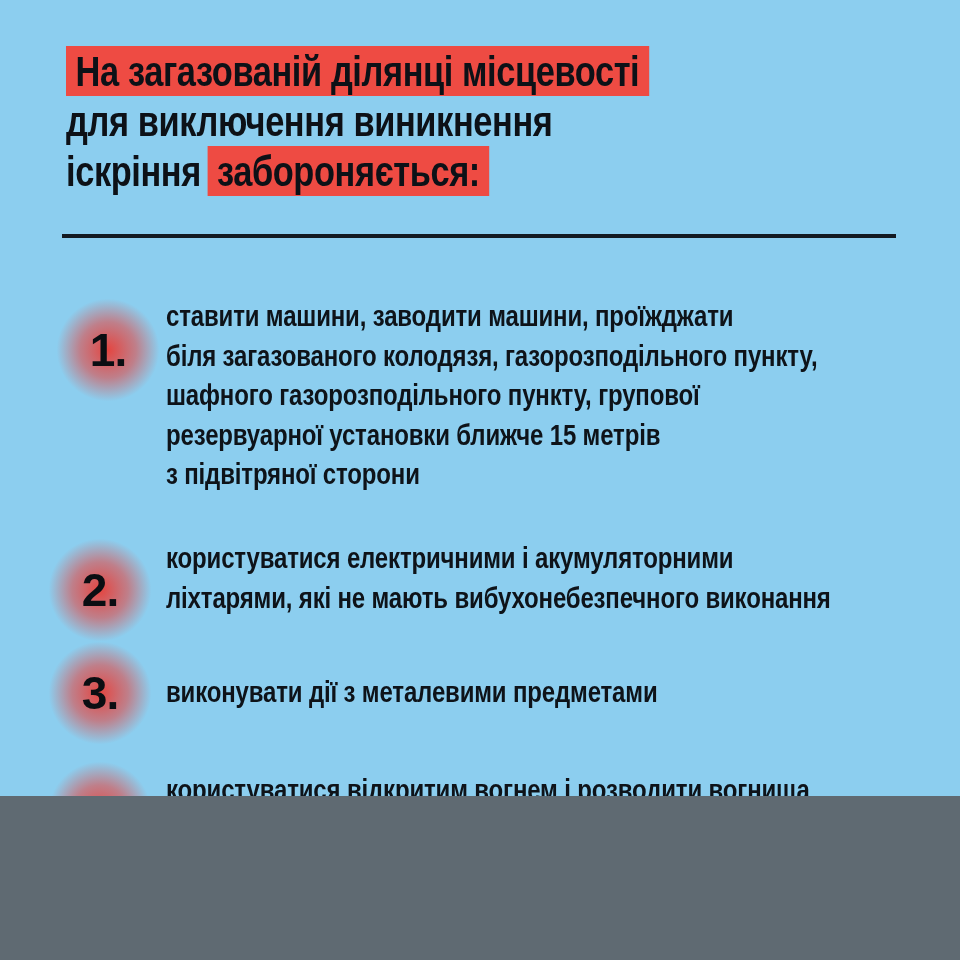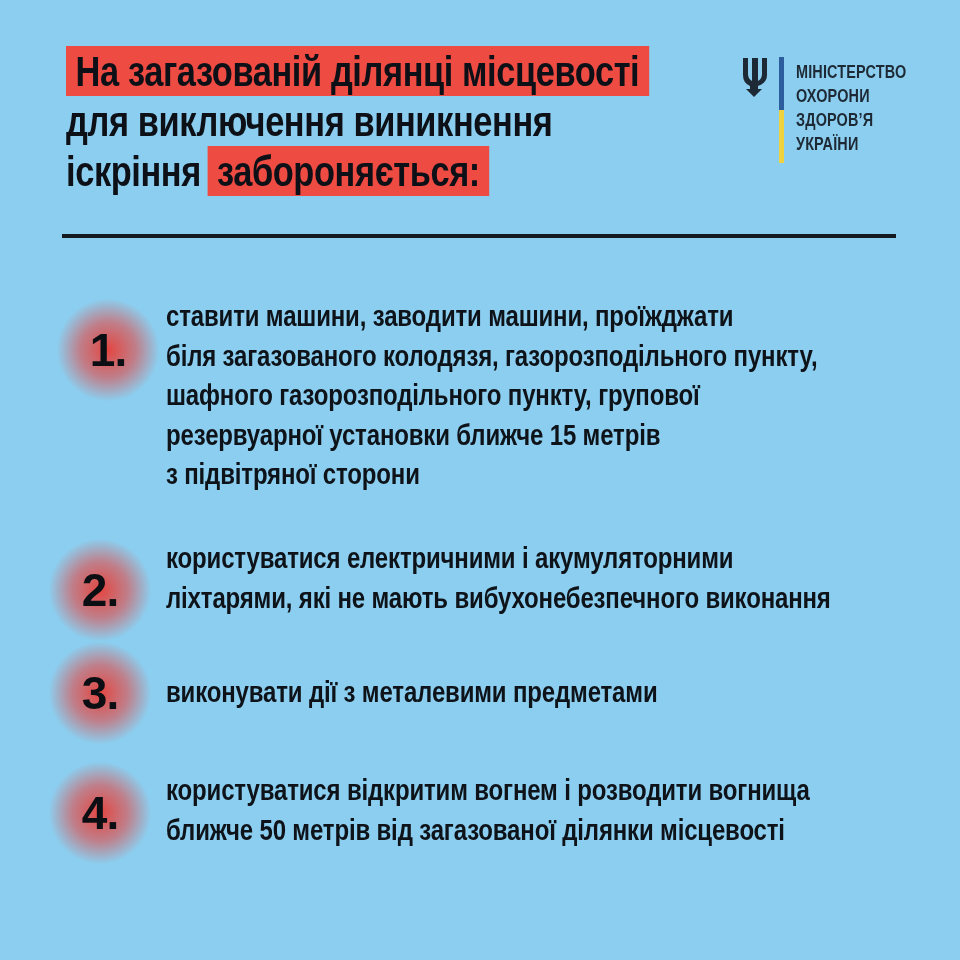--- a/index.html
+++ b/index.html
@@ -1,20 +1,20 @@
 <!DOCTYPE html>
 <html><head>
 <meta charset="utf-8">
 <style>
   * { margin: 0; padding: 0; box-sizing: border-box; }
   html, body { background: #5f6a72; }
   .poster {
     position: relative;
     width: 960px;
-    height: 960px;
+    height: 796px;
     margin: 0 auto;
     background: #8CCEEF;
     overflow: hidden;
     font-family: "Liberation Sans", sans-serif;
     color: #0d1117;
   }
   
   .title {
     position: absolute;
     left: 66px;
@@ -119,32 +119,20 @@
 
   <div class="title">
     <div class="title-line">
       <span class="hl">На загазованій ділянці місцевості</span>
     </div>
     <div class="title-line">для виключення виникнення</div>
     <div class="title-line"><span>іскріння</span><span class="plain-gap"></span><span class="hl">забороняється:</span>
     </div>
   </div>
 
-  <div class="logo">
-    <svg class="trident" viewBox="0 0 30 42" xmlns="http://www.w3.org/2000/svg">
-      <path d="M3 1 h5 v16 q0 5 4 7 V1 h6 v23 q4 -2 4 -7 V1 h5 v17 q0 8 -9 11 v3 h4 l-8 8 -8 -8 h4 v-3 q-7 -3 -7 -11 z" fill="#1d2a36"></path>
-    </svg>
-    <div class="flag-bar"></div>
-    <div class="ministry">
-      <div>МІНІСТЕРСТВО</div>
-      <div>ОХОРОНИ</div>
-      <div>ЗДОРОВ’Я</div>
-      <div>УКРАЇНИ</div>
-    </div>
-  </div>
 
   <div class="divider"></div>
 
   <div class="num-badge badge-1">
     <span>1.</span>
   </div>
   <div class="item-text text-1">ставити машини, заводити машини, проїжджати
 біля загазованого колодязя, газорозподільного пункту,
 шафного газорозподільного пункту, групової
 резервуарної установки ближче 15 метрів

